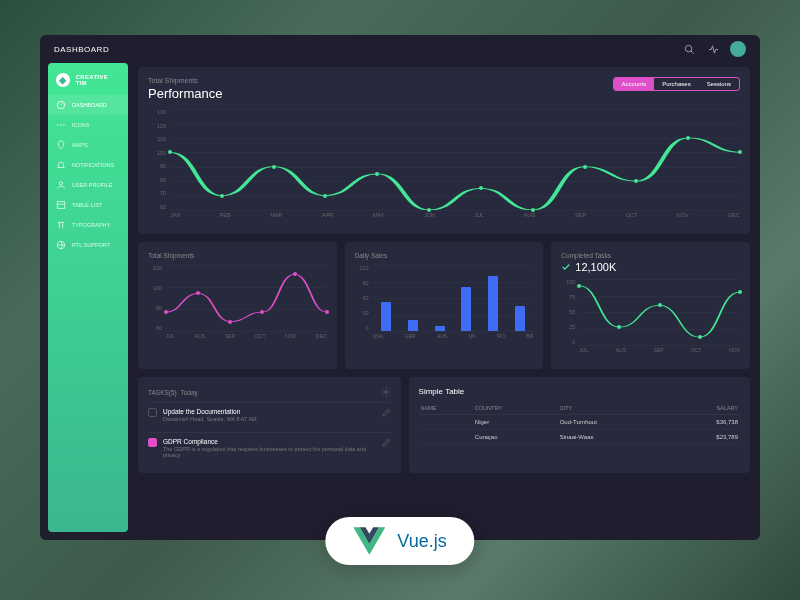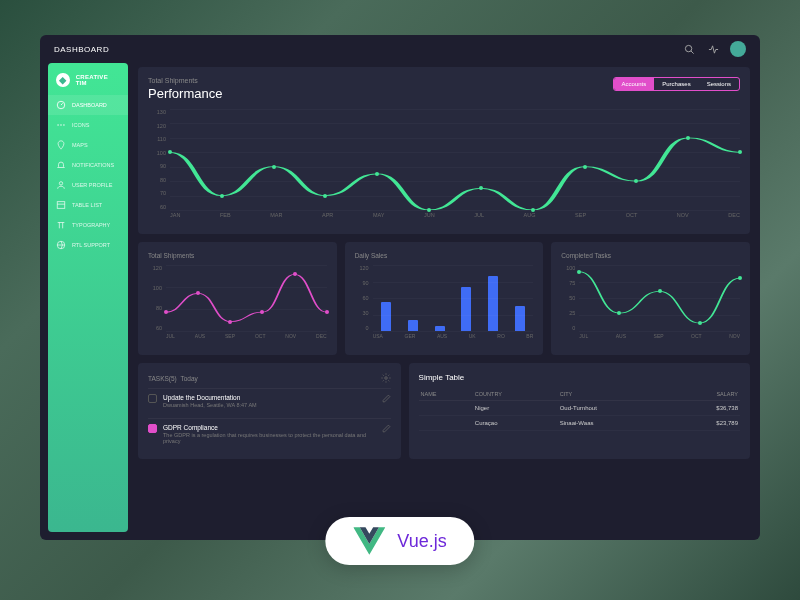--- a/index.html
+++ b/index.html
@@ -50,21 +50,21 @@
 .task-content { flex: 1; }
 .task-title { color: #fff; font-size: 6.5px; }
 .task-sub { color: #777; font-size: 5.5px; margin-top: 1px; }
 .edit-icon { color: #666; }
 .table-title { color: #fff; font-size: 8px; margin-bottom: 6px; }
 table { width: 100%; border-collapse: collapse; }
 th { color: #888; font-size: 5.5px; text-align: left; font-weight: 500; padding: 3px 2px; border-bottom: 1px solid rgba(255,255,255,0.05); }
 th:last-child, td:last-child { text-align: right; }
 td { color: #ccc; font-size: 6px; padding: 4px 2px; border-bottom: 1px solid rgba(255,255,255,0.03); }
 .badge { position: absolute; bottom: 35px; left: 50%; transform: translateX(-50%); background: #fff; border-radius: 24px; padding: 10px 28px; display: flex; align-items: center; gap: 12px; box-shadow: 0 4px 20px rgba(0,0,0,0.2); }
-.badge-text { font-size: 18px; color: #6d28d9; }
+.badge-text { font-size: 18px; color: #0369a1; }
 svg { display: block; }
 </style>
 </head>
 <body>
 
 <div class="dashboard">
   <div class="topbar">
     <div class="topbar-title">DASHBOARD</div>
     <div class="topbar-spacer"></div>
     <div class="topbar-icon">
@@ -290,20 +290,28 @@
                 <div>GER</div>
                 <div>AUS</div>
                 <div>UK</div>
                 <div>RO</div>
                 <div>BR</div>
               </div>
             </div>
         </div>
         <div class="card stat-card">
           <div class="label">Completed Tasks</div>
+          <div class="value">
+              <span class="value-icon">
+                <svg width="10" height="10" viewBox="0 0 24 24" fill="none" stroke="#42e695" stroke-width="3">
+                  <polyline points="4 12 9 17 20 6"></polyline>
+                </svg>
+              </span>
+              <span>12,100K</span>
+            </div>
           <div class="mini-chart" id="chart3">
               <div class="y-axis">
                 <div>100</div>
                 <div>75</div>
                 <div>50</div>
                 <div>25</div>
                 <div>0</div>
               </div>
               <div class="plot">
                 <div class="gridline" style="top:0%"></div>

